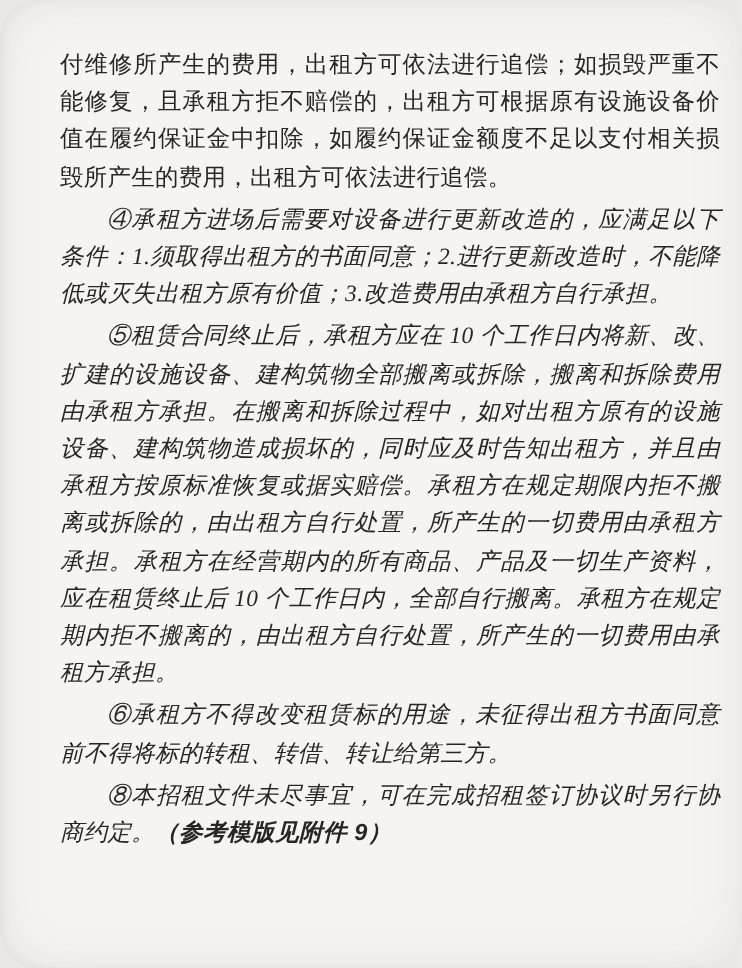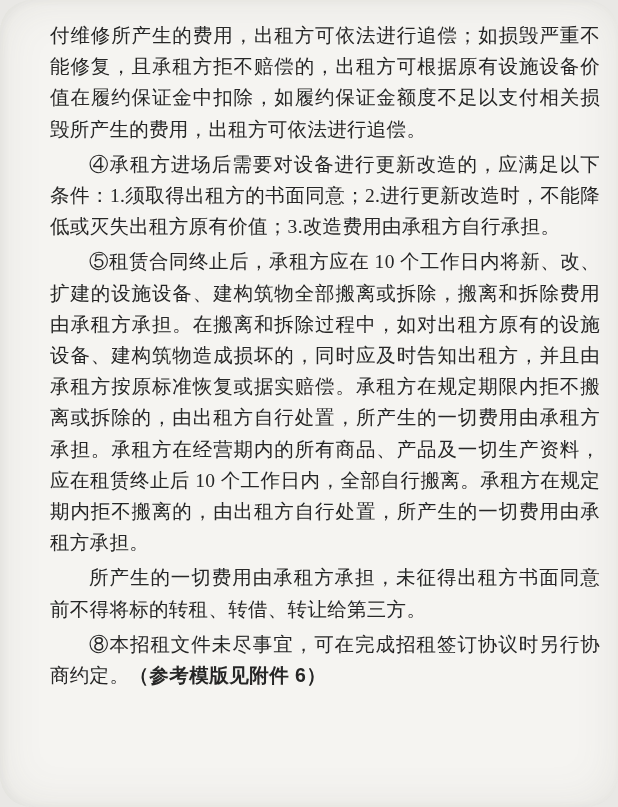--- a/index.html
+++ b/index.html
@@ -9,52 +9,53 @@
   }
   .page {
     position: relative;
     width: 618px;
     height: 807px;
     margin: 0;
     box-sizing: border-box;
     background: #f5f4f1;
     box-shadow: inset 0 0 46px rgba(90, 85, 75, 0.10),
                 inset 3px 0 8px rgba(90, 85, 75, 0.06);
-    padding: 20px 18px 0 50px;
+    padding: 39px 18px 0 50px;
     overflow: hidden;
     border-radius: 32px;
   }
   .text-block {
     width: 550px;
     font-family: "Liberation Serif", "DejaVu Serif", serif;
     font-size: 19.5px;
     line-height: 31.2px;
     color: #262626;
     text-align: justify;
     letter-spacing: 0.3px;
   }
   .para {
     margin: 0;
     padding: 0;
   }
   .para.indent {
     text-indent: 2em;
     margin-top: 4px;
+    font-style: italic;
   }
   .seg { font-weight: normal; }
   .seg.bold {
     font-weight: bold;
     font-family: "Liberation Sans", "DejaVu Sans", sans-serif;
     letter-spacing: 0.5px;
   }
 </style>
 </head>
 <body>
 
 <div class="page">
   <div class="text-block" id="paragraphs-container">
       <p class="para"><span class="seg">付维修所产生的费用，出租方可依法进行追偿；如损毁严重不能修复，且承租方拒不赔偿的，出租方可根据原有设施设备价值在履约保证金中扣除，如履约保证金额度不足以支付相关损毁所产生的费用，出租方可依法进行追偿。</span></p>
       <p class="para indent"><span class="seg">④承租方进场后需要对设备进行更新改造的，应满足以下条件：1.须取得出租方的书面同意；2.进行更新改造时，不能降低或灭失出租方原有价值；3.改造费用由承租方自行承担。</span></p>
       <p class="para indent"><span class="seg">⑤租赁合同终止后，承租方应在 10 个工作日内将新、改、扩建的设施设备、建构筑物全部搬离或拆除，搬离和拆除费用由承租方承担。在搬离和拆除过程中，如对出租方原有的设施设备、建构筑物造成损坏的，同时应及时告知出租方，并且由承租方按原标准恢复或据实赔偿。承租方在规定期限内拒不搬离或拆除的，由出租方自行处置，所产生的一切费用由承租方承担。承租方在经营期内的所有商品、产品及一切生产资料，应在租赁终止后 10 个工作日内，全部自行搬离。承租方在规定期内拒不搬离的，由出租方自行处置，所产生的一切费用由承租方承担。</span></p>
-      <p class="para indent"><span class="seg">所产生的一切费用由承租方承担，未征得出租方书面同意前不得将标的转租、转借、转让给第三方。</span></p>
-      <p class="para indent"><span class="seg">⑧本招租文件未尽事宜，可在完成招租签订协议时另行协商约定。</span><span class="seg bold">（参考模版见附件 6）</span></p>
+      <p class="para indent"><span class="seg">⑥承租方不得改变租赁标的用途，未征得出租方书面同意前不得将标的转租、转借、转让给第三方。</span></p>
+      <p class="para indent"><span class="seg">⑧本招租文件未尽事宜，可在完成招租签订协议时另行协商约定。</span><span class="seg bold">（参考模版见附件 9）</span></p>
     </div>
 </div>
 
 </body></html>

